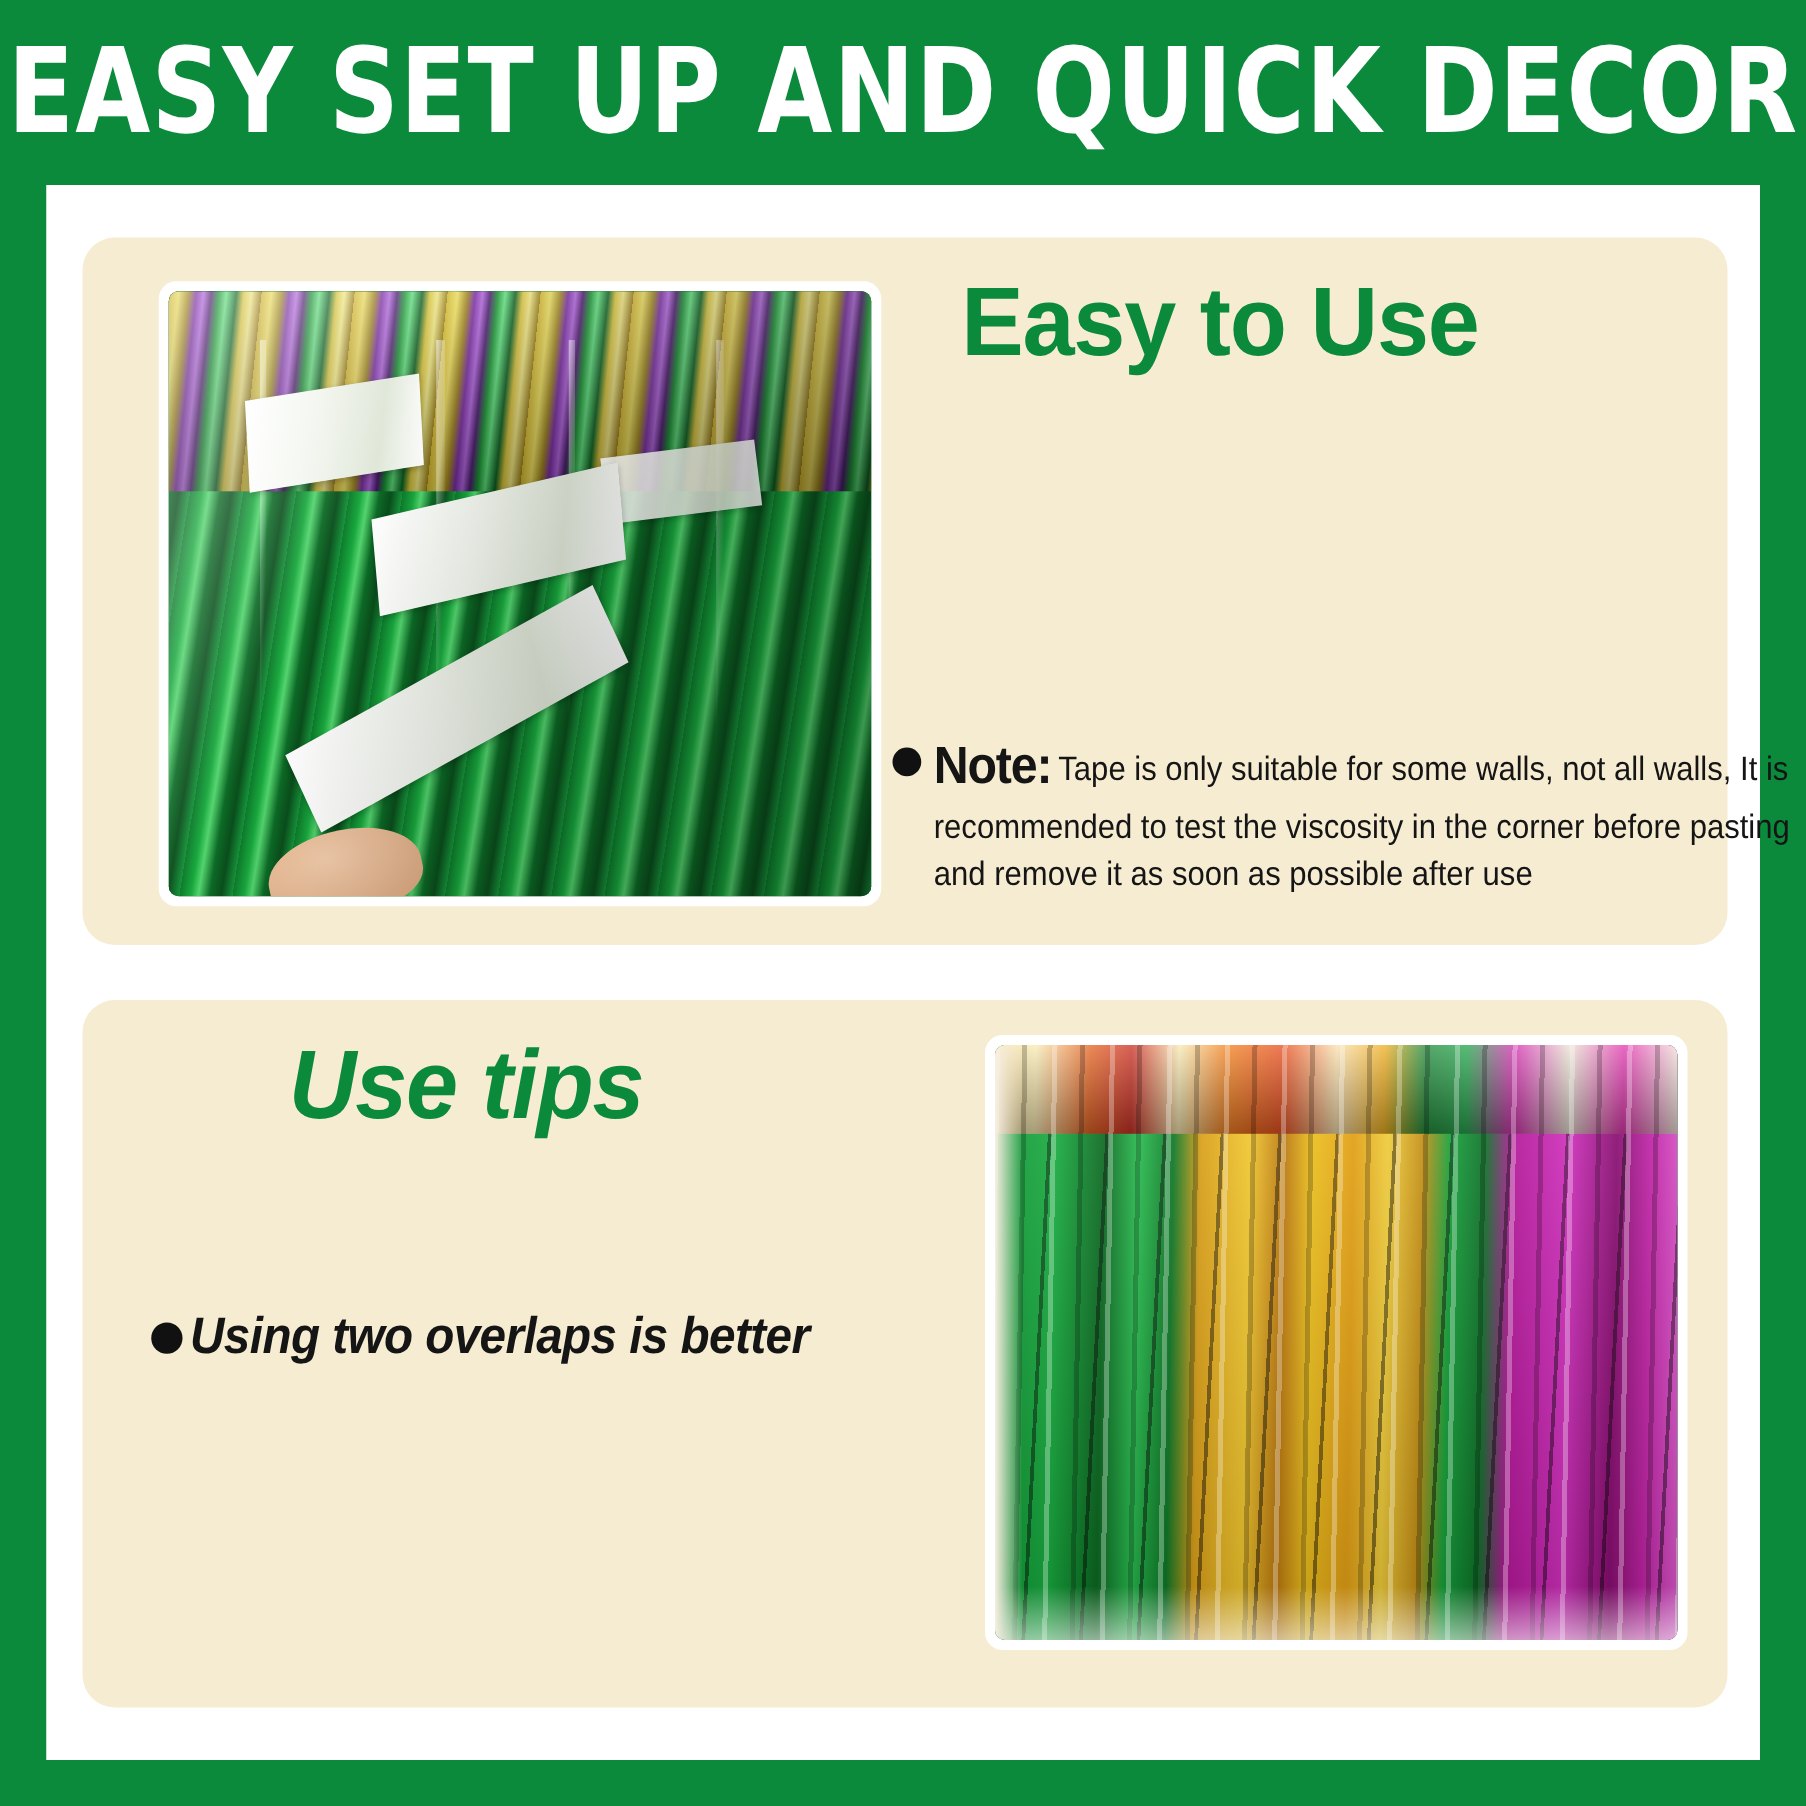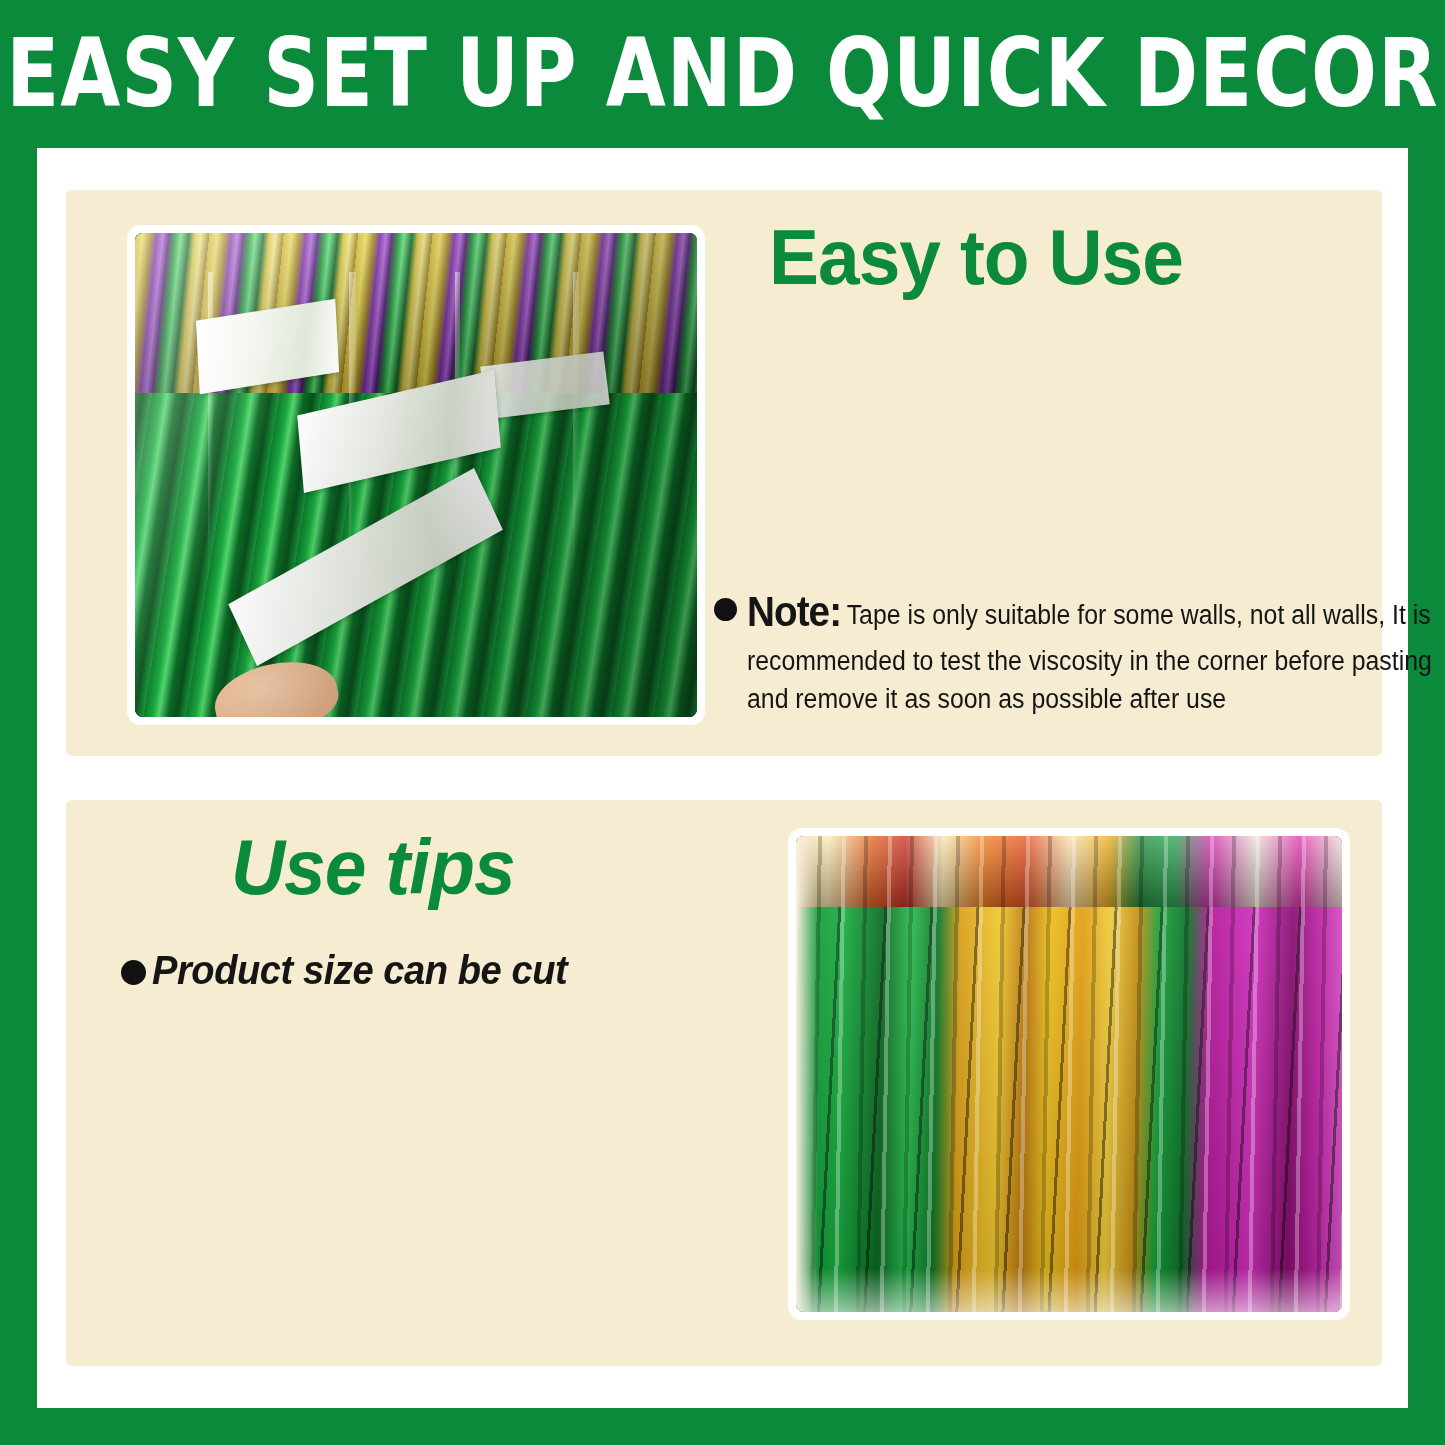--- a/index.html
+++ b/index.html
@@ -30,21 +30,21 @@
 
   
   .sheet{
     position:absolute;left:37px;top:148px;
     width:1371px;height:1260px;
     background:#ffffff;
   }
 
   
   .panel{
-    position:absolute;background:#f6ecd2;border-radius:6px;
+    position:absolute;background:#f6ecd2;border-radius:26px;
   }
   #panel-top{left:29px;top:42px;width:1316px;height:566px;}
   #panel-bottom{left:29px;top:652px;width:1316px;height:566px;font-style:italic;}
 
   
   .photo-frame{
     position:absolute;background:#ffffff;border-radius:14px;
     padding:8px;box-sizing:border-box;
     overflow:hidden;
   }
@@ -227,25 +227,25 @@
       <div class="note-row" id="note-top">
         <span class="dot"></span>
         <span class="note-text"><span class="note-label">Note:</span><span>Tape is only suitable for some walls, not all walls, It is recommended to test the viscosity in the corner before pasting and remove it as soon as possible after use</span></span>
       </div>
     </div>
 
     <div class="panel" id="panel-bottom">
 
       <div class="heading" id="heading-tips">Use tips</div>
 
-      <div class="tip-row" id="tip-1">
+
+      <div class="tip-row" id="tip-2">
         <span class="dot"></span>
-        <span class="tip-text">Product size can be cut</span>
-      </div>
-
+        <span class="tip-text">Using two overlaps is better</span>
+      </div>
 
 
       <div class="photo-frame" id="photo2-frame">
         <div class="photo">
           <div class="p2-bg"></div>
           <div class="p2-top"></div>
           <div class="p2-gloss"></div>
           <div class="p2-bottom"></div>
           <div class="p2-edge"></div>
         </div>

